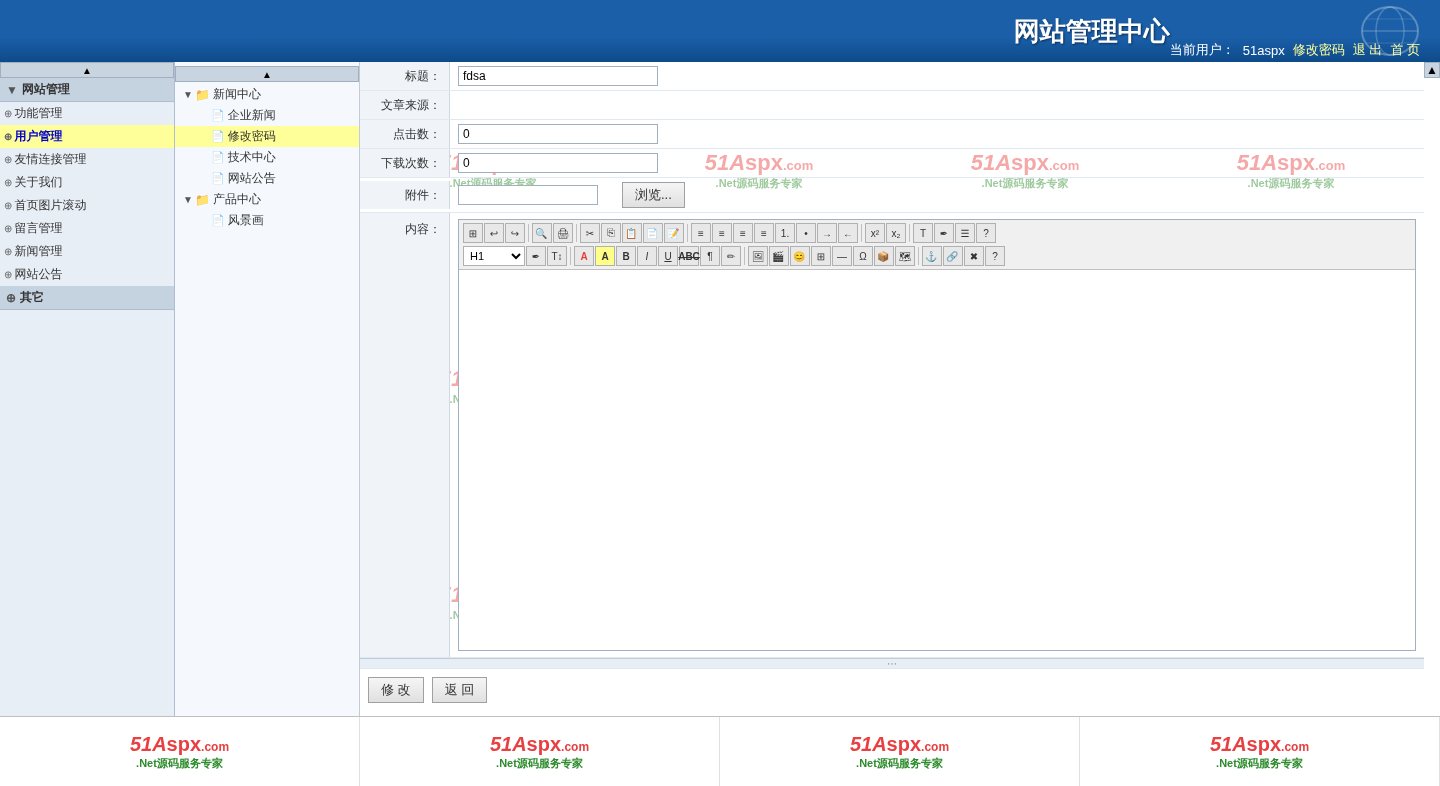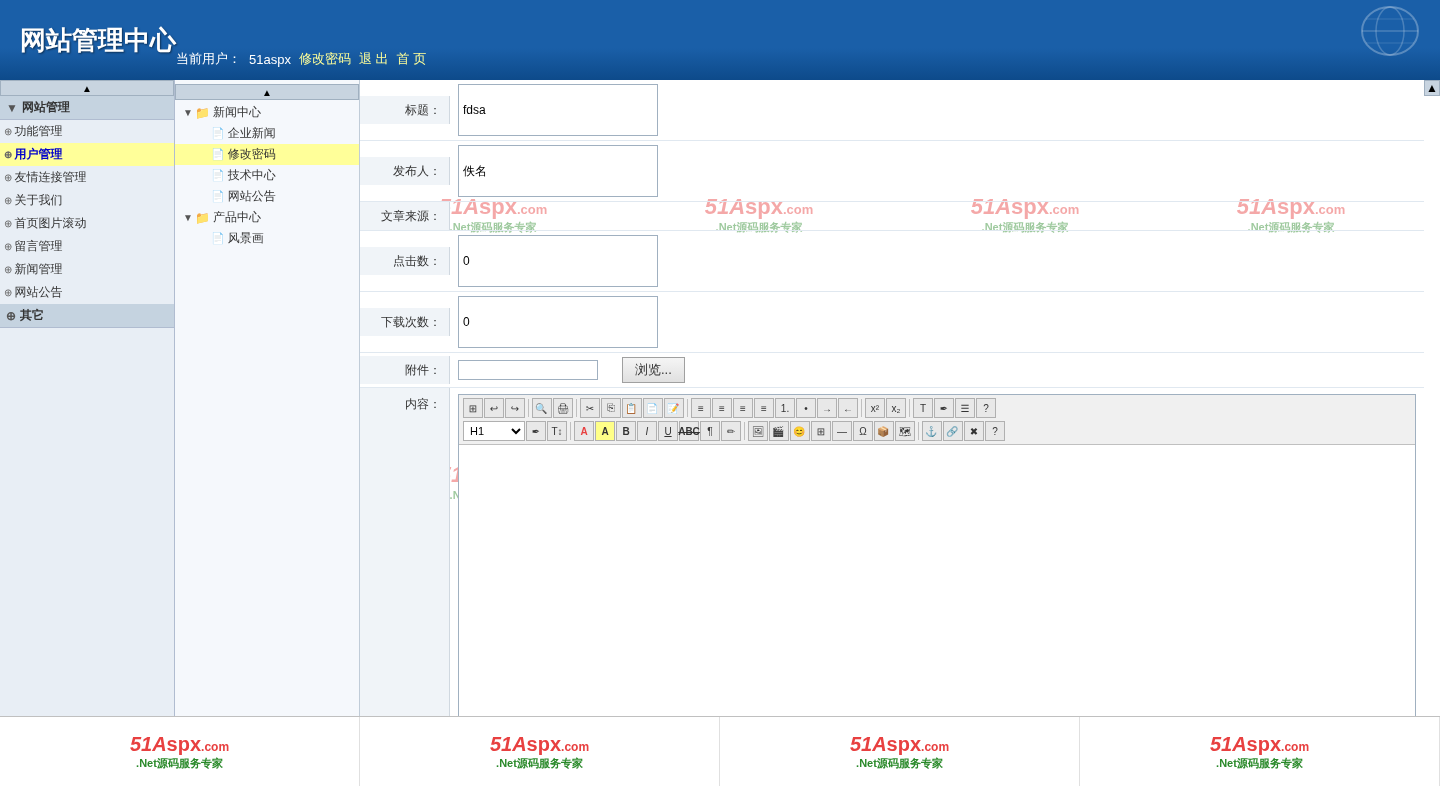--- a/index.html
+++ b/index.html
@@ -1,24 +1,24 @@
 <!DOCTYPE html>
 <html><head>
   <meta charset="utf-8">
   <style>
     * { margin: 0; padding: 0; box-sizing: border-box; }
     body { font-family: "SimSun", "宋体", Arial, sans-serif; font-size: 12px; background: #d0d8e8; width: 1440px; height: 786px; overflow: hidden; }
 
     
     .header {
       background: linear-gradient(180deg, #1a5fa8 0%, #1a5fa8 60%, #0d4a8a 100%);
-      height: 80px;
-      display: flex;
-      align-items: center;
-      justify-content: flex-start;
+      height: 62px;
+      display: flex;
+      align-items: center;
+      justify-content: flex-end;
       padding: 0 20px;
       position: relative;
     }
     .header-title {
       color: white;
       font-size: 26px;
       font-weight: bold;
       font-family: "SimHei", "黑体", Arial, sans-serif;
       text-shadow: 1px 1px 2px rgba(0,0,0,0.5);
     }
@@ -165,21 +165,21 @@
     }
     .form-value {
       flex: 1;
       padding: 4px 8px;
       display: flex;
       align-items: center;
       min-height: 28px;
     }
     .form-input {
       border: 1px solid #a0b0c0;
-      padding: 18px 4px;
+      padding: 2px 4px;
       font-size: 12px;
       font-family: inherit;
       background: white;
     }
     .form-input-wide { width: 200px; }
     .form-select {
       border: 1px solid #a0b0c0;
       padding: 2px 4px;
       font-size: 12px;
       font-family: inherit;
@@ -459,26 +459,20 @@
 
       <div style="position:relative;z-index:2;padding-right:16px;">
 
         <div class="form-row">
           <div class="form-label">标题：</div>
           <div class="form-value">
             <input class="form-input form-input-wide" type="text" value="fdsa" style="">
           </div>
         </div>
 
-        <div class="form-row">
-          <div class="form-label">发布人：</div>
-          <div class="form-value">
-            <input class="form-input form-input-wide" type="text" value="佚名" style="">
-          </div>
-        </div>
 
         <div class="form-row">
           <div class="form-label">文章来源：</div>
         </div>
 
 
         <div class="form-row">
           <div class="form-label">点击数：</div>
           <div class="form-value">
             <input class="form-input form-input-wide" type="text" value="0" style="">

